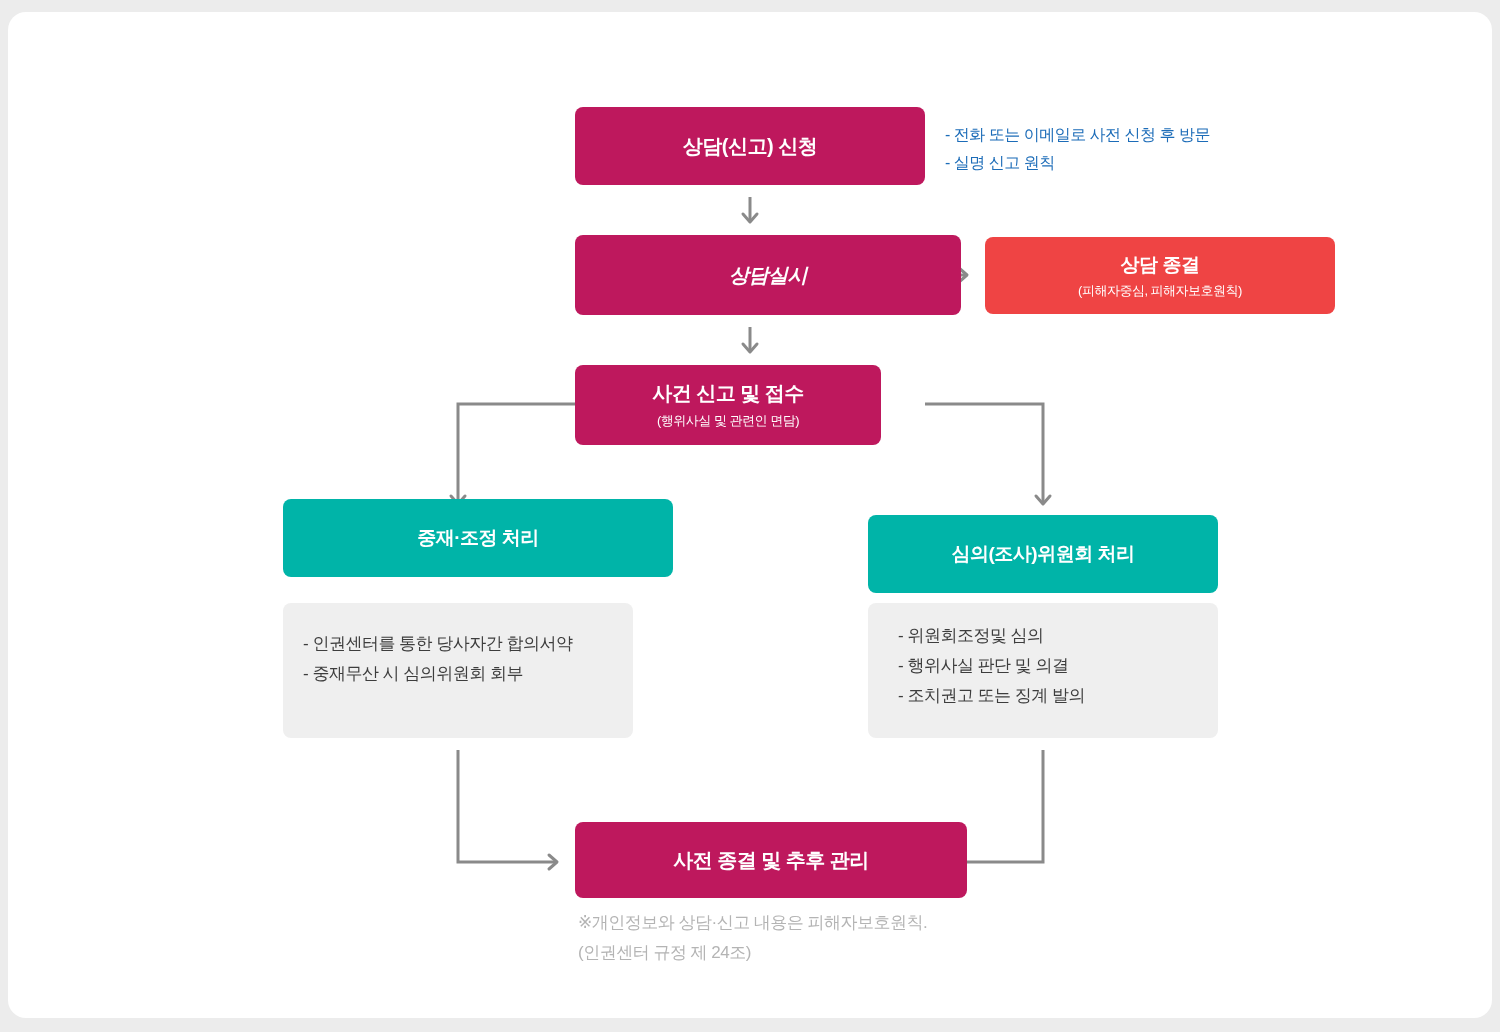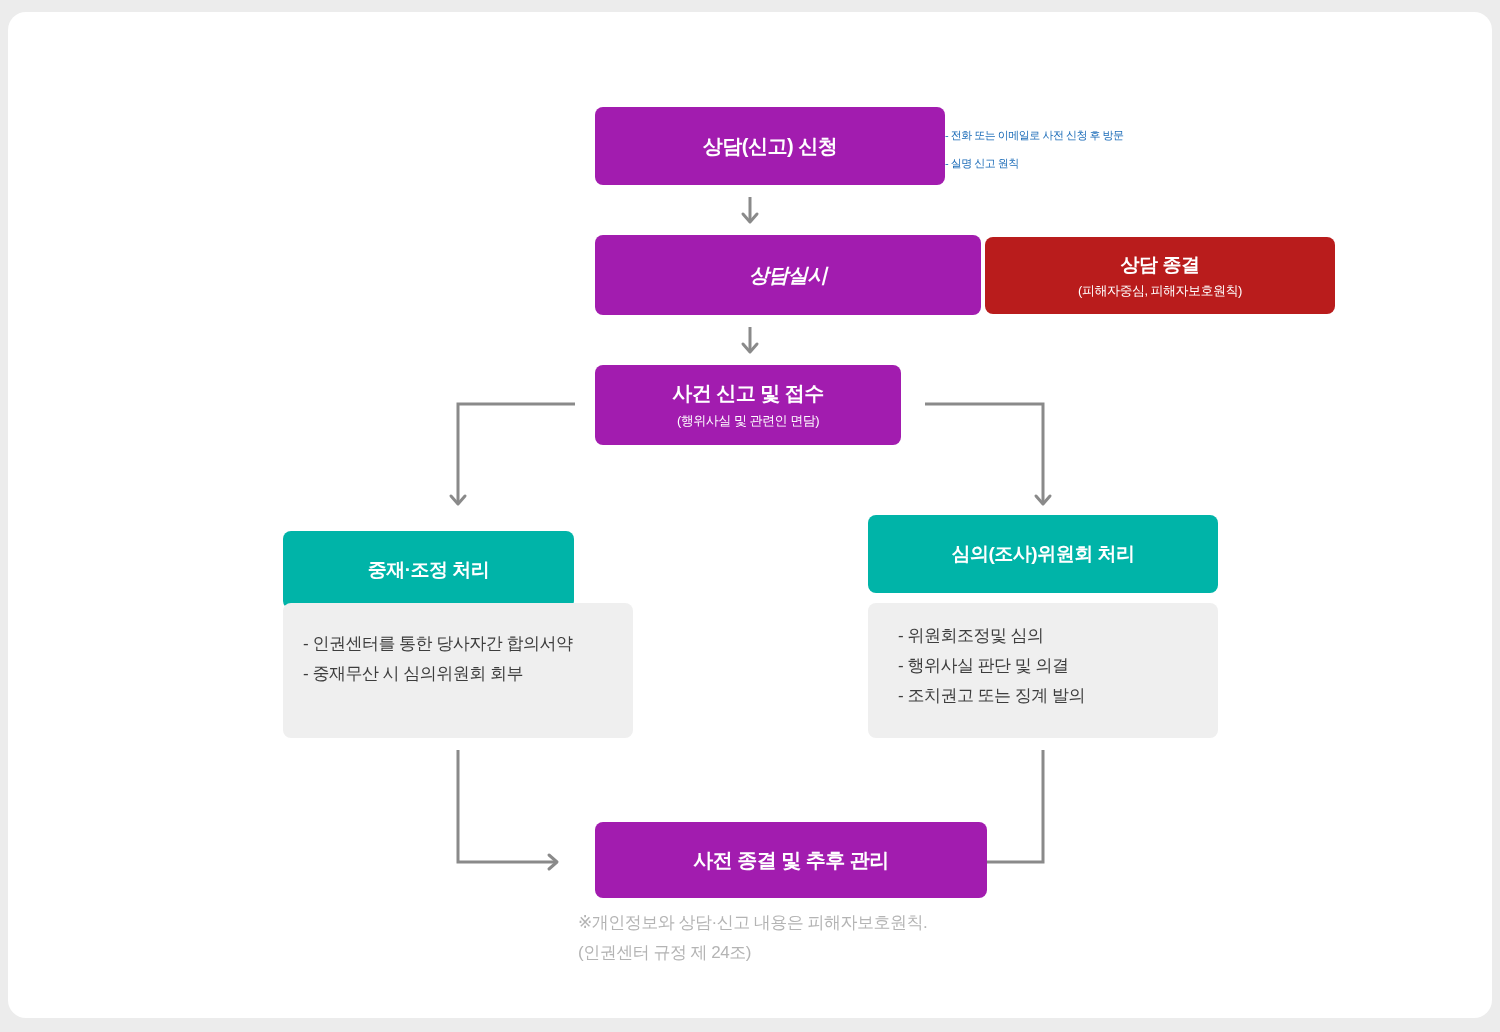--- a/index.html
+++ b/index.html
@@ -15,32 +15,32 @@
     background:#ffffff;border-radius:18px;
   }
   .node{
     position:absolute;display:flex;flex-direction:column;
     align-items:center;justify-content:center;
     border-radius:8px;color:#ffffff;text-align:center;
     box-sizing:border-box;
   }
   .node .title{font-size:20px;font-weight:bold;letter-spacing:-0.5px;}
   .node .subtitle{font-size:13px;font-weight:normal;margin-top:7px;letter-spacing:-0.5px;}
-  .blue{background:#a21caf;margin-left:20px;}
-  .lightblue{background:#b91c1c;}
+  .blue{background:#be185d;}
+  .lightblue{background:#ef4444;}
   .teal{background:#00b4a8;}
   .graybox{
     position:absolute;background:#efefef;border-radius:8px;
     box-sizing:border-box;padding:26px 20px 0 30px;
     color:#3d3d3d;font-size:17px;letter-spacing:-0.5px;
   }
   .graybox div{line-height:30px;}
   .sidenote{
     position:absolute;left:945px;top:121px;
-    color:#1c6cb8;font-size:11px;letter-spacing:-0.5px;line-height:28px;
+    color:#1c6cb8;font-size:16px;letter-spacing:-0.5px;line-height:28px;
   }
   .footnote{
     position:absolute;left:578px;top:908px;
     color:#b4b4b4;font-size:17px;letter-spacing:-0.5px;line-height:30px;
   }
   svg.connectors{position:absolute;left:0;top:0;pointer-events:none;}
   svg.connectors *{stroke:#8a8a8a;stroke-width:3;fill:none;}
   svg.connectors polyline.head{stroke-linejoin:round;stroke-linecap:round;}
 </style>
 </head>
@@ -101,21 +101,21 @@
 <div class="node lightblue" style="left:985px;top:237px;width:350px;height:77px;">
   <div class="title" style="font-size:19px;">상담 종결</div>
   <div class="subtitle" style="margin-top:4px;">(피해자중심, 피해자보호원칙)</div>
 </div>
 
 <div class="node blue" style="left:575px;top:365px;width:306px;height:80px;">
   <div class="title">사건 신고 및 접수</div>
   <div class="subtitle" style="margin-top:5px;">(행위사실 및 관련인 면담)</div>
 </div>
 
-<div class="node teal" style="left:283px;top:531px;width:291px;height:78px;">
+<div class="node teal" style="left:283px;top:499px;width:390px;height:78px;">
   <div class="title" style="font-size:19px;">중재·조정 처리</div>
 </div>
 <div class="graybox" style="left:283px;top:603px;width:350px;height:135px;padding-left:20px;">
   <div>- 인권센터를 통한 당사자간 합의서약</div>
   <div>- 중재무산 시 심의위원회 회부</div>
 </div>
 
 <div class="node teal" style="left:868px;top:515px;width:350px;height:78px;">
   <div class="title" style="font-size:19px;">심의(조사)위원회 처리</div>
 </div>

